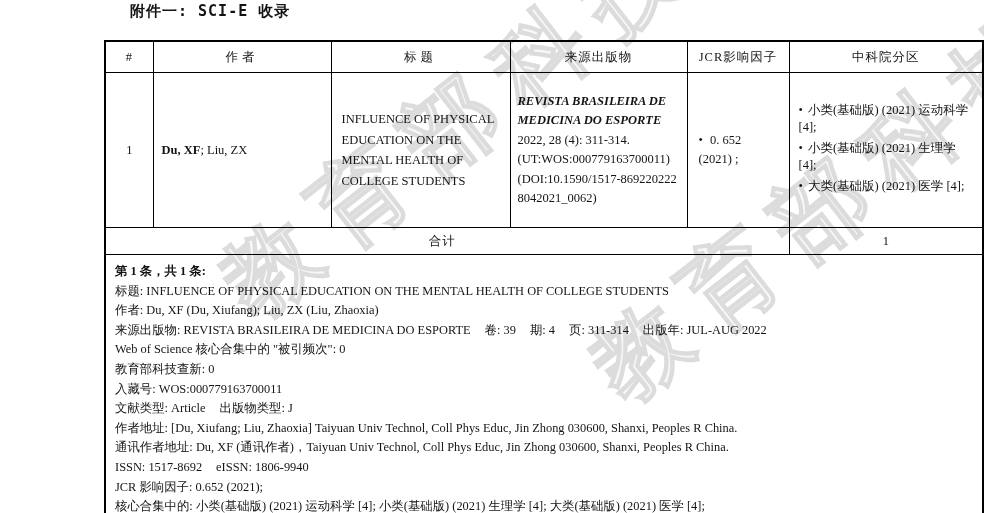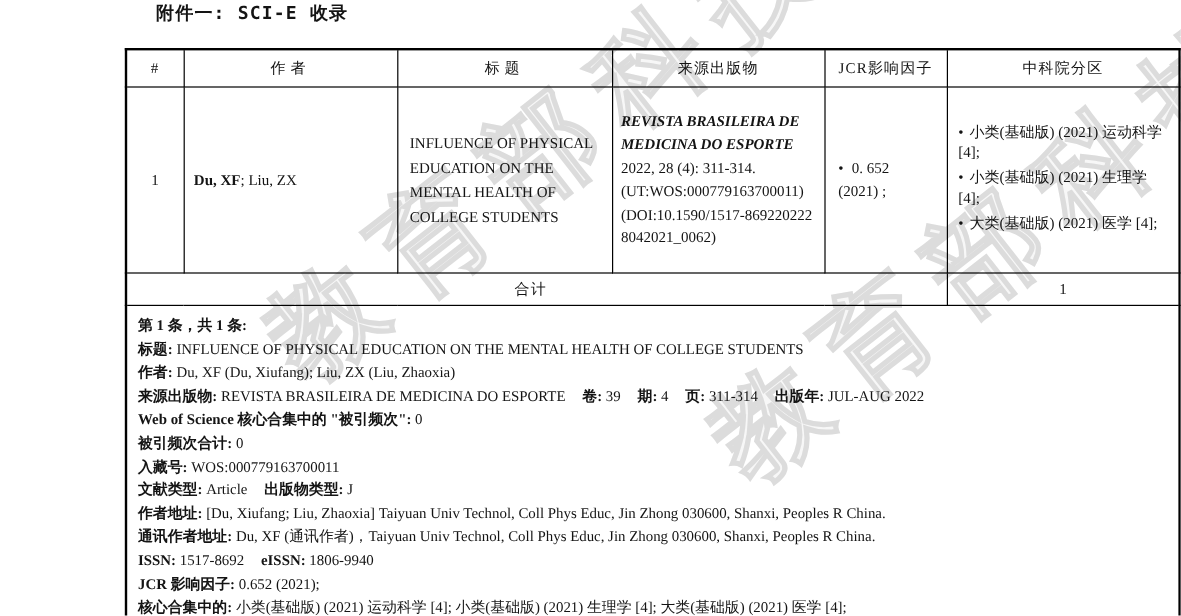--- a/index.html
+++ b/index.html
@@ -78,21 +78,21 @@
 
   td.detail-cell {
     height: 250px;
     vertical-align: top;
     text-align: left;
     padding: 7px 10px 18px 9px;
     font-size: 12.4px;
     line-height: 19.6px;
     position: relative;
   }
-  .detail-line b { font-weight: 700; }
+  .detail-line b { font-weight: 400; }
   .record-count { font-weight: 700; }
   .gap { margin-left: 14px; }
   .bottom-rule {
     position: absolute; left: 8px; right: 8px; bottom: 10px;
     border-top: 1px solid #8a8a8a;
     height: 0;
   }
 </style>
 </head>
 <body>
@@ -157,21 +157,21 @@
       <div class="detail-line">
         <b>作者:</b><span> Du, XF (Du, Xiufang); Liu, ZX (Liu, Zhaoxia)</span>
       </div>
       <div class="detail-line">
         <b>来源出版物:</b><span> REVISTA BRASILEIRA DE MEDICINA DO ESPORTE</span><b class="gap">卷:</b><span> 39</span><b class="gap">期:</b><span> 4</span><b class="gap">页:</b><span> 311-314</span><b class="gap">出版年:</b><span> JUL-AUG 2022</span>
       </div>
       <div class="detail-line">
         <b>Web of Science 核心合集中的 "被引频次":</b><span> 0</span>
       </div>
       <div class="detail-line">
-        <b>被引频次合计:</b><span> 0</span>
+        <b>教育部科技查新:</b><span> 0</span>
       </div>
       <div class="detail-line">
         <b>入藏号:</b><span> WOS:000779163700011</span>
       </div>
       <div class="detail-line">
         <b>文献类型:</b><span> Article</span><b class="gap">出版物类型:</b><span> J</span>
       </div>
       <div class="detail-line">
         <b>作者地址:</b><span> [Du, Xiufang; Liu, Zhaoxia] Taiyuan Univ Technol, Coll Phys Educ, Jin Zhong 030600, Shanxi, Peoples R China.</span>
       </div>

